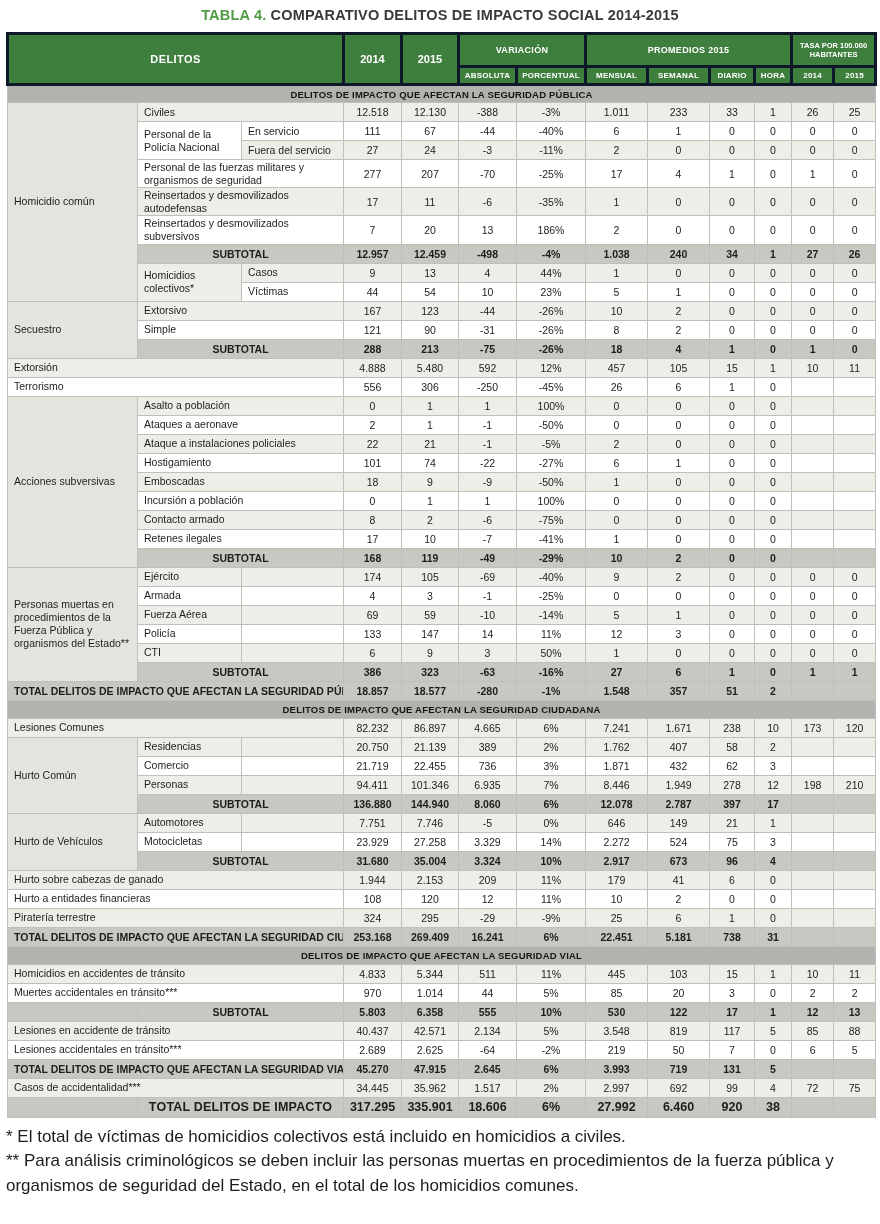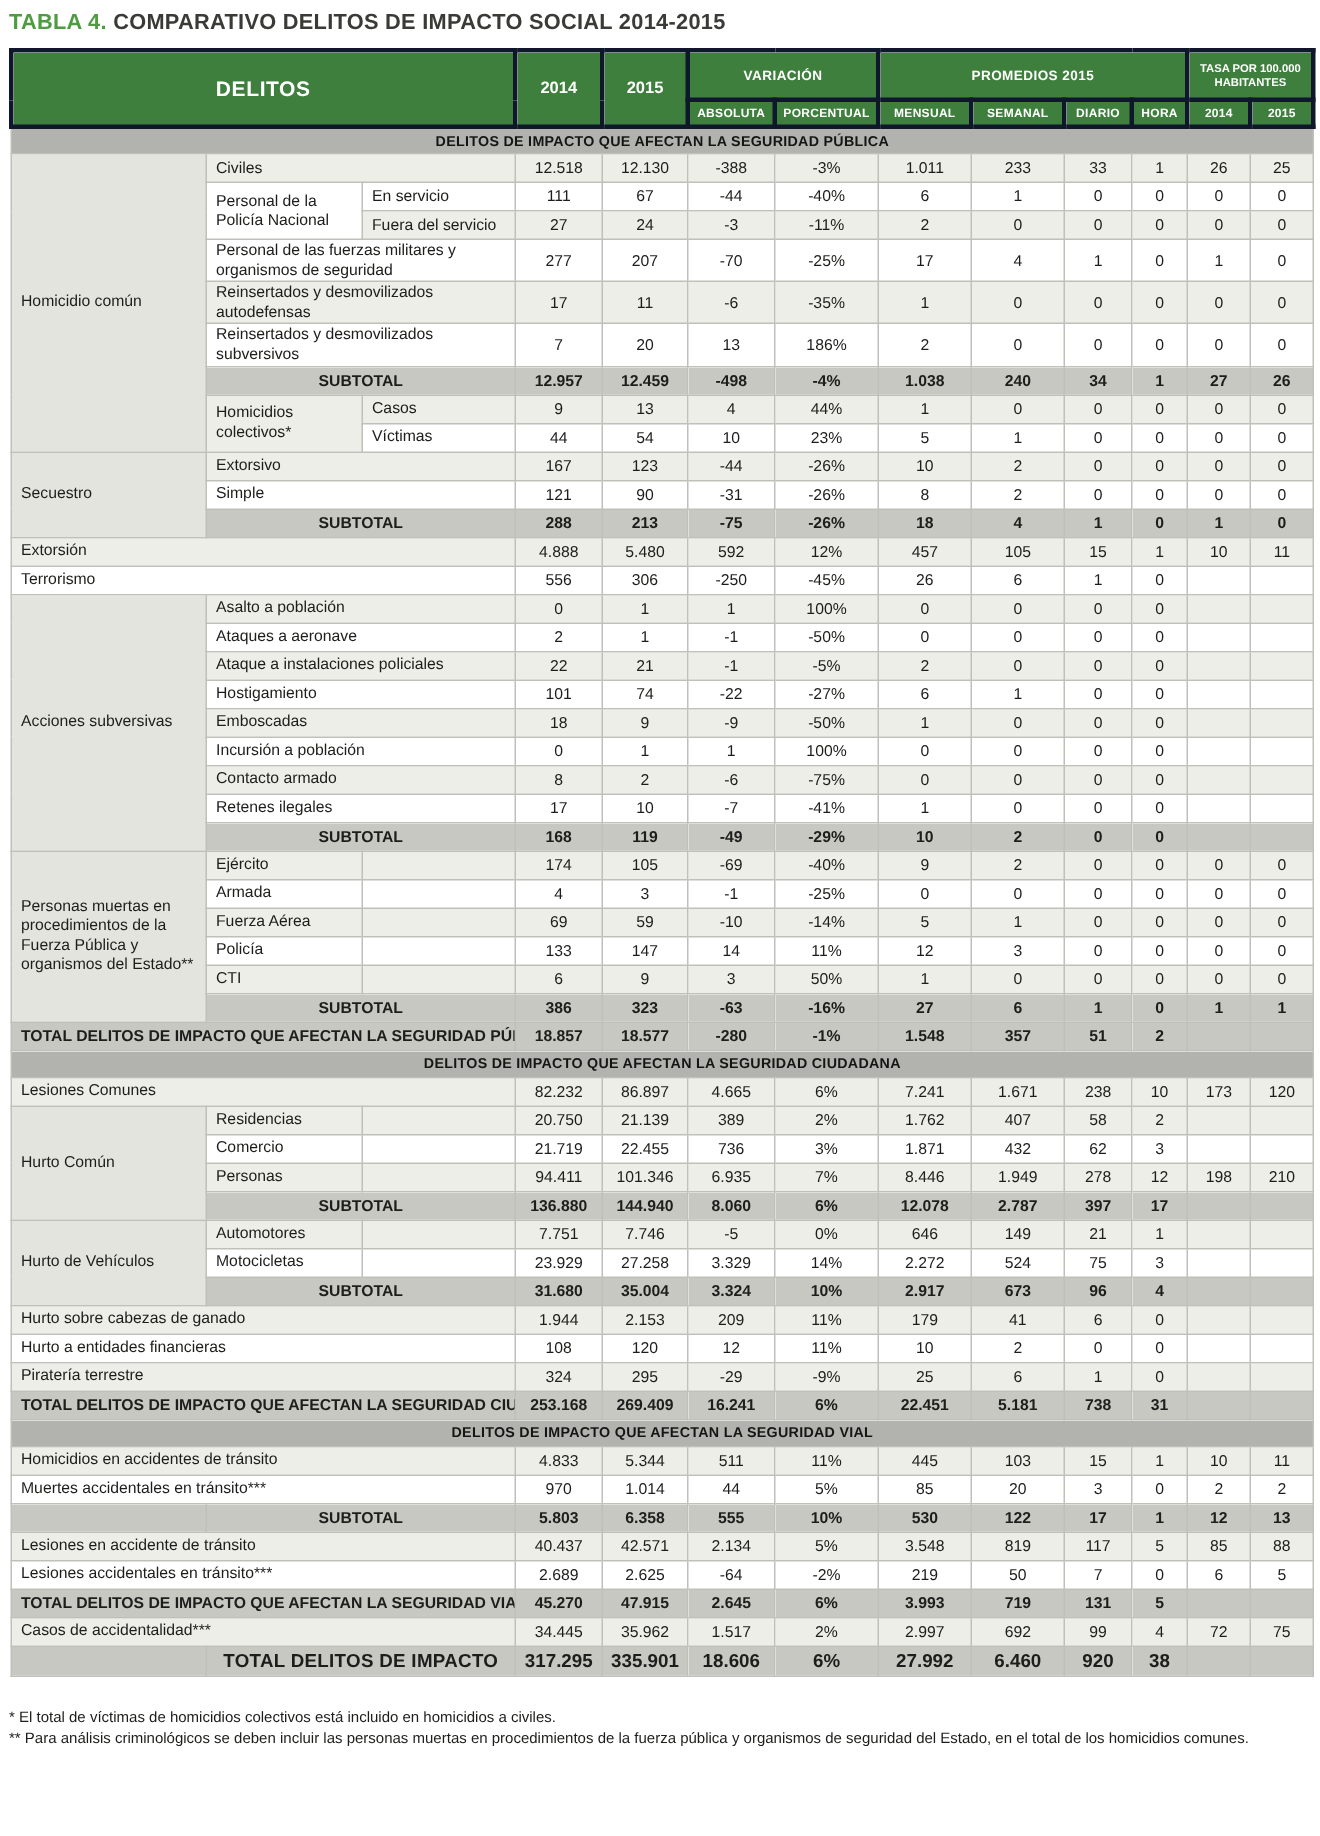--- a/index.html
+++ b/index.html
@@ -8,46 +8,46 @@
     --section-gray:#B2B2AE;
     --subtotal-gray:#C8C8C3;
     --group-gray:#E4E4DF;
     --stripe:#ECEEE7;
     --grid:#C0C0BA;
   }
   *{margin:0;padding:0;box-sizing:border-box;}
   html,body{background:#fff;}
   body{width:880px;font-family:"Liberation Sans",sans-serif;color:#1d1d1b;}
   .page{padding:5px 6px 10px;}
-  .title{font-size:14.5px;font-weight:bold;color:#3a3a36;margin:2px 0 9px;letter-spacing:.2px;}
+  .title{font-size:14.5px;font-weight:bold;color:#3a3a36;margin:2px 0 9px;letter-spacing:.2px;text-align:center;}
   .title .accent{color:var(--title-green);}
   .crime-table{border-collapse:collapse;table-layout:fixed;width:868px;}
   .crime-table th,.crime-table td{border:1px solid var(--grid);overflow:hidden;}
   .crime-table thead th{background:var(--header-green);color:#fff;border:3px solid #0f172a;
     text-align:center;vertical-align:middle;font-weight:bold;padding:2px;}
-  th.h-delitos{font-size:14px;letter-spacing:.4px;}
+  th.h-delitos{font-size:11px;letter-spacing:.4px;}
   th.h-year{font-size:11px;}
   th.h-grp{font-size:9px;height:33px;letter-spacing:.3px;}
   th.h-tasa{font-size:7.5px;line-height:1.25;padding:2px 5px;}
   th.h-sub{font-size:8px;height:18px;letter-spacing:.2px;}
   .crime-table td{font-size:10.5px;height:19px;padding:1px 3px;vertical-align:middle;}
   td.c-sec{background:var(--section-gray);font-weight:bold;text-align:center;font-size:9.5px;
     height:18px;color:#151513;letter-spacing:.2px;}
   tr.r-light td{background:var(--stripe);}
   tr.r-white td{background:#fff;}
   tr.r-st td,tr.r-tot td{background:var(--subtotal-gray);font-weight:bold;}
   tr.r-gt td{background:var(--subtotal-gray);font-weight:bold;font-size:12.5px;height:20px;}
   tr.r-light td.c-grp,tr.r-white td.c-grp{background:var(--group-gray);}
   td.c-grp{text-align:left;padding:2px 6px;line-height:1.25;vertical-align:middle;}
   td.c-lbl{text-align:left;padding:1px 6px;line-height:1.2;}
   td.c-st{text-align:center;}
   td.c-tot{text-align:left;padding-left:6px;white-space:nowrap;}
   td.c-gt{text-align:center;letter-spacing:.2px;}
   td.c-num{text-align:center;}
-  .footnotes{margin-top:21px;font-size:10px;line-height:1.45;color:#1d1d1b;}
+  .footnotes{margin-top:7px;font-size:17px;line-height:1.45;color:#1d1d1b;}
 </style>
 </head>
 <body>
 
 <div class="page">
   <div class="title">
     <span class="accent">TABLA 4.</span><span> COMPARATIVO DELITOS DE IMPACTO SOCIAL 2014-2015</span>
   </div>
 
   <table class="crime-table">

